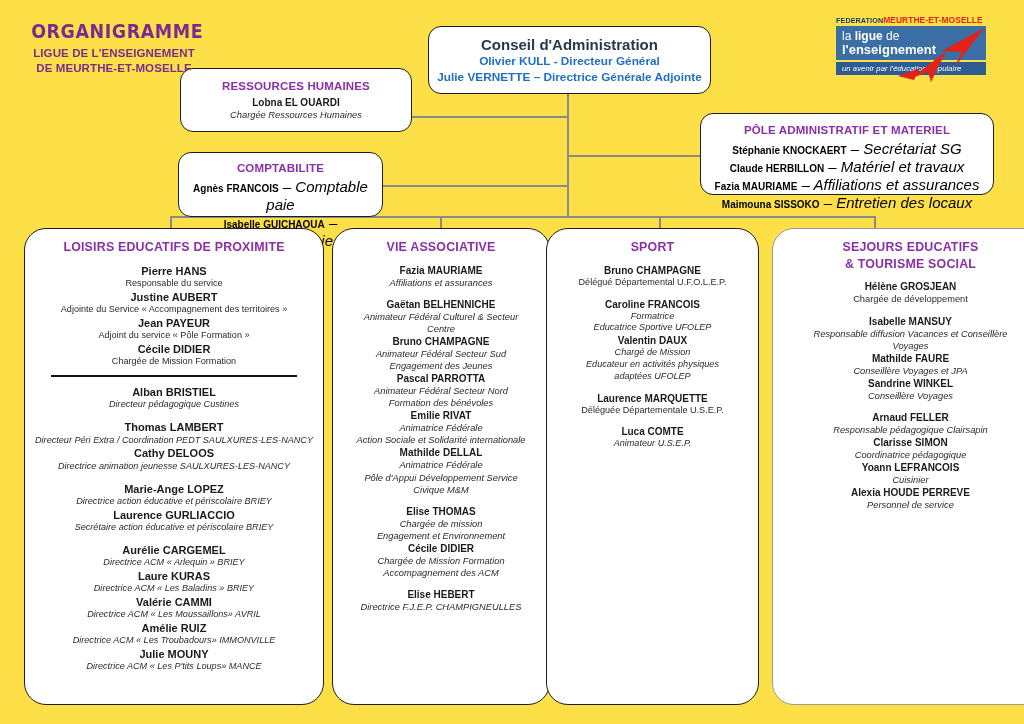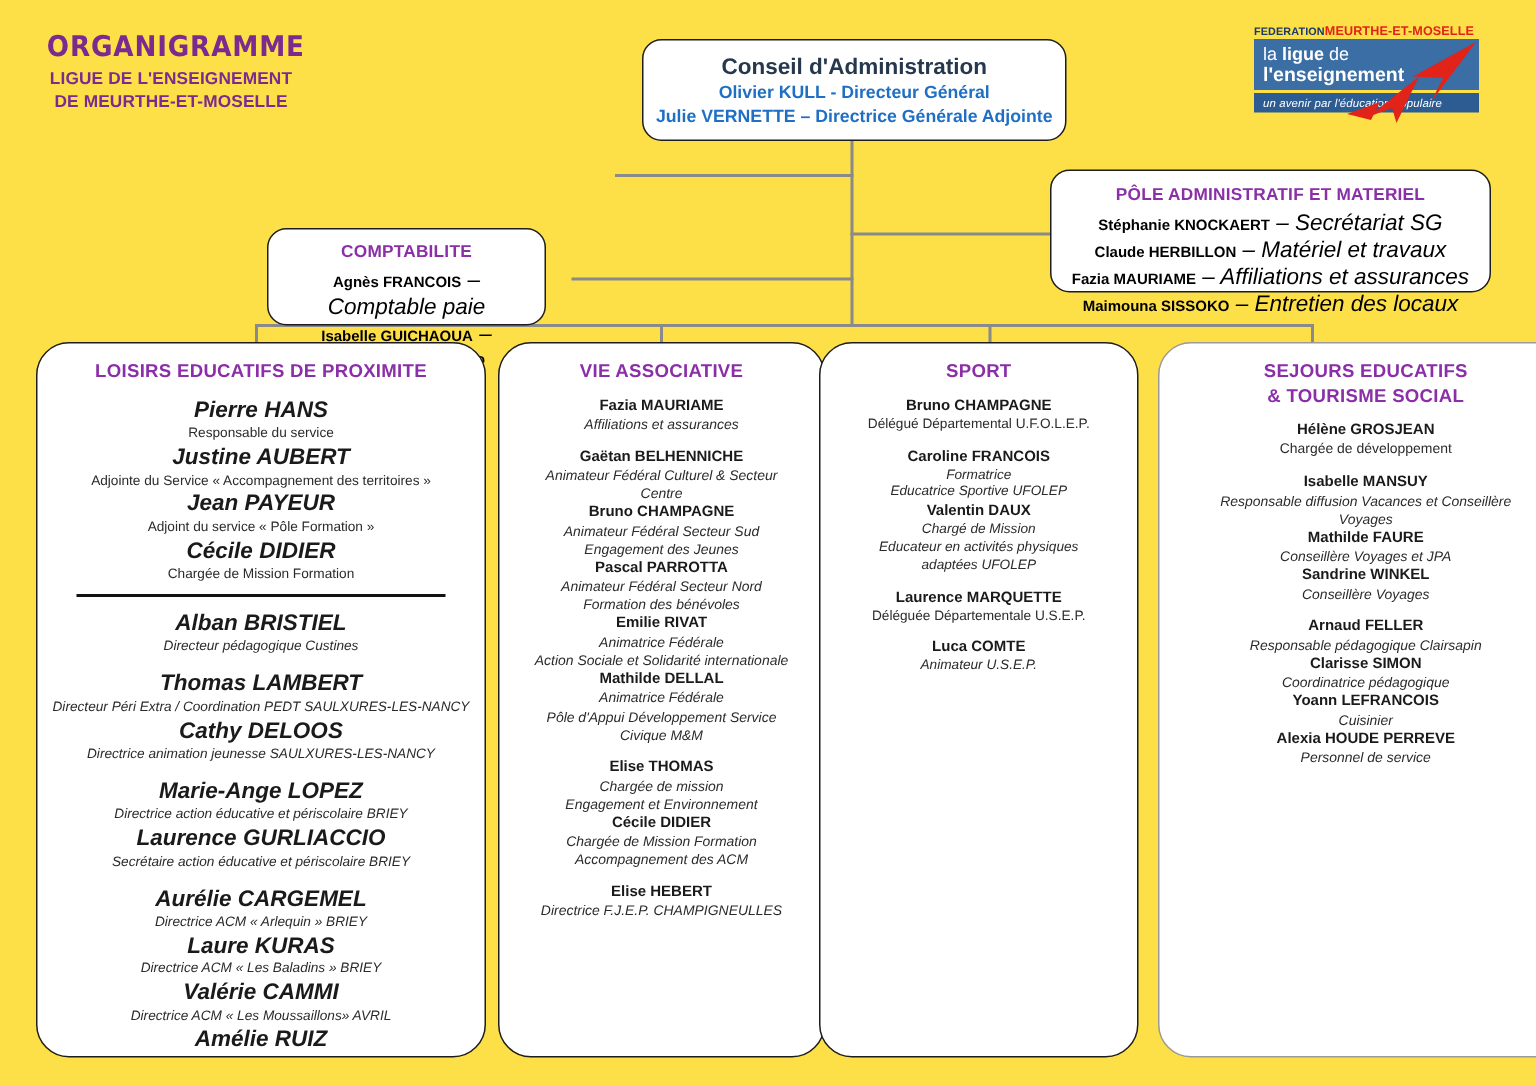--- a/index.html
+++ b/index.html
@@ -73,21 +73,21 @@
 
   
   #box-conseil{left:428px;top:26px;width:283px;height:68px;padding-top:9px;}
   #conseil-h{
     font-weight:700;font-size:15px;color:#26384D;line-height:1.2;
   }
   #box-conseil .blue{
     color:#1F6FC4;font-weight:700;font-size:11.8px;line-height:1.32;
   }
   #box-rh{left:180px;top:68px;width:232px;height:64px;padding-top:10px;}
-  #box-compta{left:178px;top:152px;width:186px;height:65px;padding-top:8px;}
+  #box-compta{left:178px;top:152px;width:205px;height:65px;padding-top:8px;}
   #box-pole{left:700px;top:113px;width:294px;height:82px;padding-top:9px;}
   .inline-role{font-weight:400;font-style:italic;font-size:15px;}
   .inline-name{font-weight:700;font-size:10px;}
 
   
   .col{
     position:absolute;box-sizing:border-box;
     border:1.5px solid #1d1d1d;border-radius:22px;
     background:#ffffff;text-align:center;padding:10px 10px 10px 10px;
     overflow:hidden;
@@ -95,21 +95,21 @@
   .col.faint{border-color:#9a9a9a;border-width:1.1px;}
   .col-title{
     color:#8B2FA8;font-weight:700;font-size:12.4px;line-height:1.35;
     margin-bottom:8px;letter-spacing:.2px;
   }
   #col-loisirs{left:24px;top:228px;width:300px;height:477px;}
   #col-vie{left:332px;top:228px;width:218px;height:477px;}
   #col-sport{left:546px;top:228px;width:213px;height:477px;}
   #col-sejours{left:772px;top:228px;width:277px;height:477px;}
   #col-loisirs .rl,#col-sport .rl{font-size:9.1px;}
-  #col-loisirs .nm{font-size:15px;font-style:italic;}
+  #col-loisirs .nm{font-size:11px;}
 
   
   .ln{position:absolute;background:#8a8a8a;}
   #dash-connector{
     position:absolute;left:548px;top:387px;width:8px;height:0;
     border-top:1.6px dashed #5a5a5a;
   }
 </style>
 </head>
 <body>
@@ -154,20 +154,25 @@
   <div class="ln" style="left:874px;top:216px;width:2px;height:14px;"></div>
 
   <div id="dash-connector"></div>
 
   <div class="box" id="box-conseil">
     <div id="conseil-h">Conseil d'Administration</div>
     <div class="blue">Olivier KULL - Directeur Général</div>
     <div class="blue">Julie VERNETTE – Directrice Générale Adjointe</div>
   </div>
 
+  <div class="box" id="box-rh">
+    <div class="box-title">RESSOURCES HUMAINES</div>
+    <div class="nm">Lobna  EL OUARDI</div>
+    <div class="rl">Chargée Ressources Humaines</div>
+  </div>
 
   <div class="box" id="box-compta">
     <div class="box-title">COMPTABILITE</div>
     <div id="compta-rows">
         <div><span class="inline-name">Agnès FRANCOIS</span><span class="inline-role"> – Comptable paie</span></div>
         <div><span class="inline-name">Isabelle GUICHAOUA</span><span class="inline-role"> – Comptable paie</span></div>
       </div>
   </div>
 
   <div class="box" id="box-pole">

